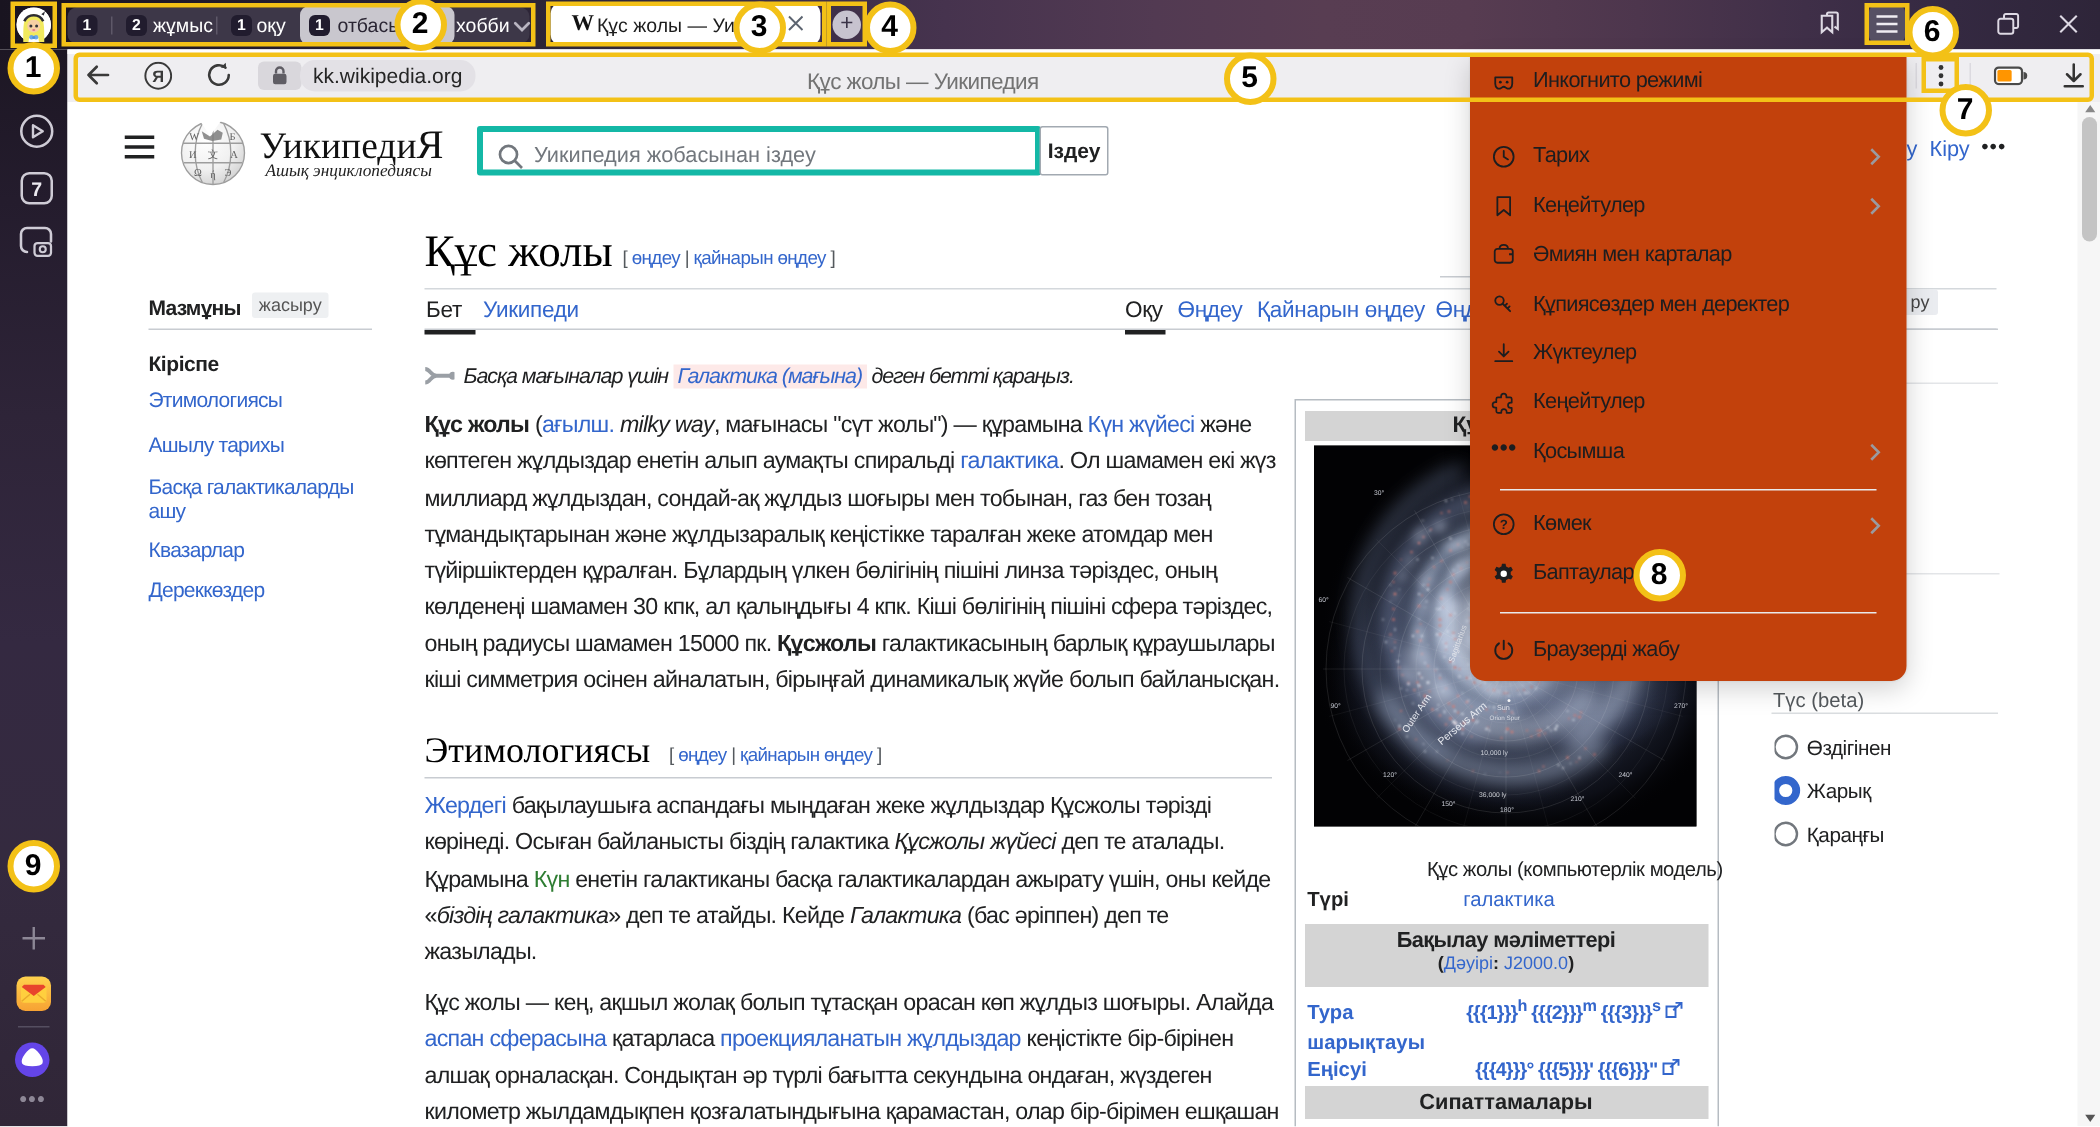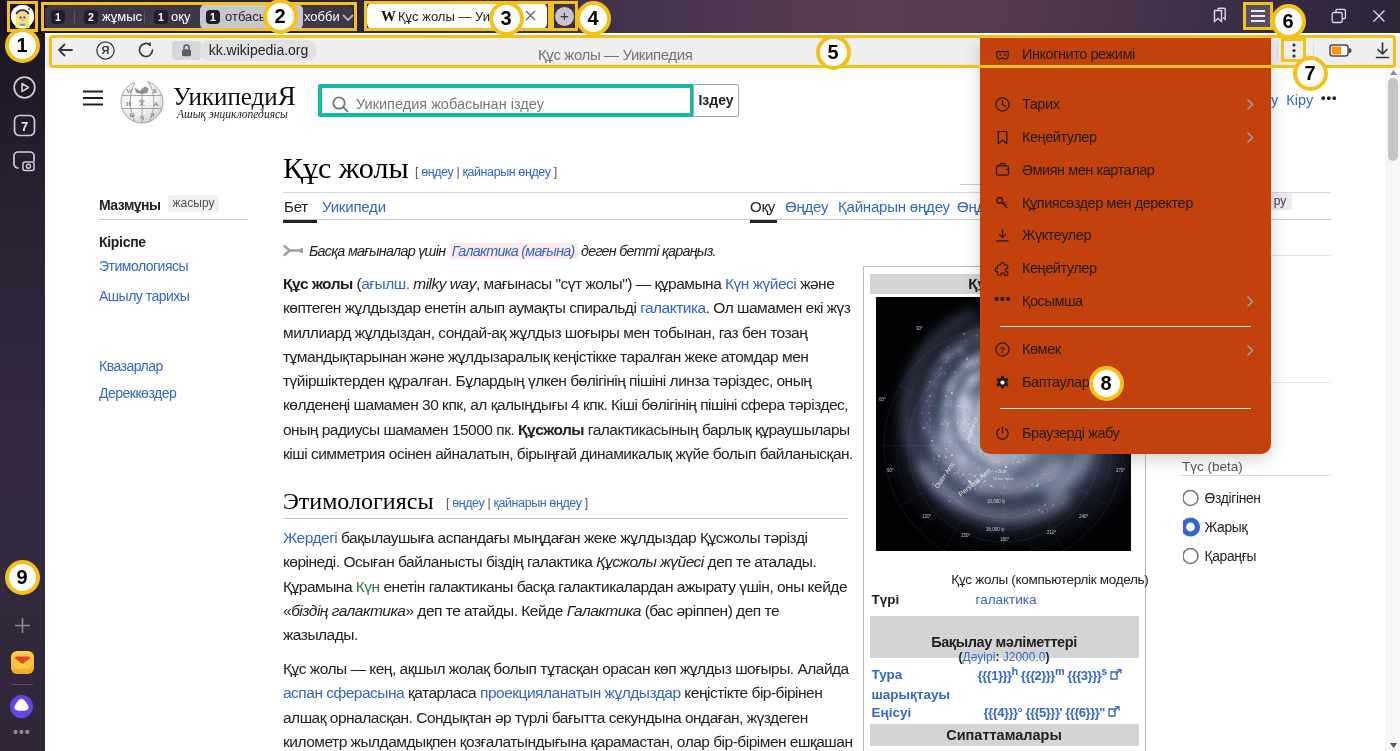--- a/index.html
+++ b/index.html
@@ -233,20 +233,21 @@
     <div class="abs" style="left:1276px;top:22px;font-size:13px;color:#202122;font-weight:700;letter-spacing:1px">•••</div>
 
     <div class="line" style="left:915px;top:115.5px;width:20px;background:#c8ccd1"></div>
 
     <div class="abs" style="left:54px;top:129px;font-size:14px;letter-spacing:-0.5px;font-weight:700;color:#202122">Мазмұны</div>
     <div class="abs" style="left:123px;top:127px;width:51px;height:17px;background:#eef0f2;border-radius:2px;font-size:12px;color:#555;text-align:center;line-height:17px">жасыру</div>
     <div class="line" style="left:54px;top:150.5px;width:149px"></div>
     <div class="abs" style="left:54px;top:166px;font-size:14px;letter-spacing:-0.3px;font-weight:700;color:#202122">Кіріспе</div>
     <div class="abs wlink" style="left:54px;top:189.5px;font-size:14px;letter-spacing:-0.5px">Этимологиясы</div>
     <div class="abs wlink" style="left:54px;top:220px;font-size:14px;letter-spacing:-0.5px">Ашылу тарихы</div>
+    <div class="abs wlink" style="left:54px;top:249px;font-size:14px;letter-spacing:-0.5px;line-height:15.5px">Басқа галактикаларды<br>ашу</div>
     <div class="abs wlink" style="left:54px;top:289.5px;font-size:14px;letter-spacing:-0.5px">Квазарлар</div>
     <div class="abs wlink" style="left:54px;top:316.5px;font-size:14px;letter-spacing:-0.5px">Дереккөздер</div>
 
     <div class="abs serif" style="left:238px;top:83px;font-size:30px;color:#000">Құс жолы</div>
     <div class="abs" style="left:370px;top:97px;font-size:12.5px;letter-spacing:-0.4px;color:#54595d">[ <span class="wlink">өңдеу</span> | <span class="wlink">қайнарын өңдеу</span> ]</div>
 
     <div class="line" style="left:238px;top:124px;width:1048px;background:#d4d8dc"></div>
     <div class="line" style="left:238px;top:151px;width:1048px;background:#c8ccd1"></div>
     <div class="abs" style="left:239px;top:130px;font-size:15px;letter-spacing:-0.2px;color:#202122">Бет</div>
     <div class="abs" style="left:238px;top:152px;width:34px;height:2.5px;background:#202122"></div>
@@ -895,21 +896,21 @@
               <text x="117" y="183" font-size="4.2" fill-opacity="0.78">Orion Spur</text>
               <text x="111" y="206" font-size="4.5" fill-opacity="0.8">10,000 ly</text>
               <text x="110" y="234" font-size="4.5" fill-opacity="0.8">36,000 ly</text>
             </g>
             <circle cx="130" cy="170" r="1" fill="#fff"></circle>
           </svg></div>
       <div class="abs" style="left:2px;top:305px;width:283px;text-align:right;font-size:13.5px;letter-spacing:-0.3px">Құс жолы (компьютерлік модель)</div>
       <div class="abs" style="left:8px;top:325px;font-weight:700">Түрі</div>
       <div class="abs wlink" style="left:112px;top:325px">галактика</div>
       <div class="ibgray" style="top:349px;height:42px">
-        <div style="font-size:14.5px;font-weight:700;letter-spacing:-0.4px;padding-top:18px">Бақылау мәліметтері</div>
+        <div style="font-size:14.5px;font-weight:700;letter-spacing:-0.4px;padding-top:3px">Бақылау мәліметтері</div>
         <div style="font-size:12px;font-weight:700">(<span class="wlink" style="font-weight:400">Дәуірі</span>: <span class="wlink" style="font-weight:400">J2000.0</span>)</div>
       </div>
       <div class="abs wlink" style="left:8px;top:398px;font-weight:700;line-height:20px">Тура<br>шарықтауы</div>
       <div class="abs wlink" style="left:114px;top:398px;font-size:13px;font-weight:700;letter-spacing:-0.5px">{{{1}}}<sup>h</sup> {{{2}}}<sup>m</sup> {{{3}}}<sup>s</sup> <svg width="12" height="11" viewBox="0 0 12 11">
             <path d="M1 3 h6 v7 h-6 z M5.5 5.5 L11 0.5 M7 0.5 h4 v4" fill="none" stroke="#36c" stroke-width="1.3"></path>
           </svg></div>
       <div class="abs wlink" style="left:8px;top:438px;font-weight:700">Еңісуі</div>
       <div class="abs wlink" style="left:120px;top:438px;font-size:13px;font-weight:700;letter-spacing:-0.5px">{{{4}}}° {{{5}}}' {{{6}}}" <svg width="12" height="11" viewBox="0 0 12 11">
             <path d="M1 3 h6 v7 h-6 z M5.5 5.5 L11 0.5 M7 0.5 h4 v4" fill="none" stroke="#36c" stroke-width="1.3"></path>
           </svg></div>

